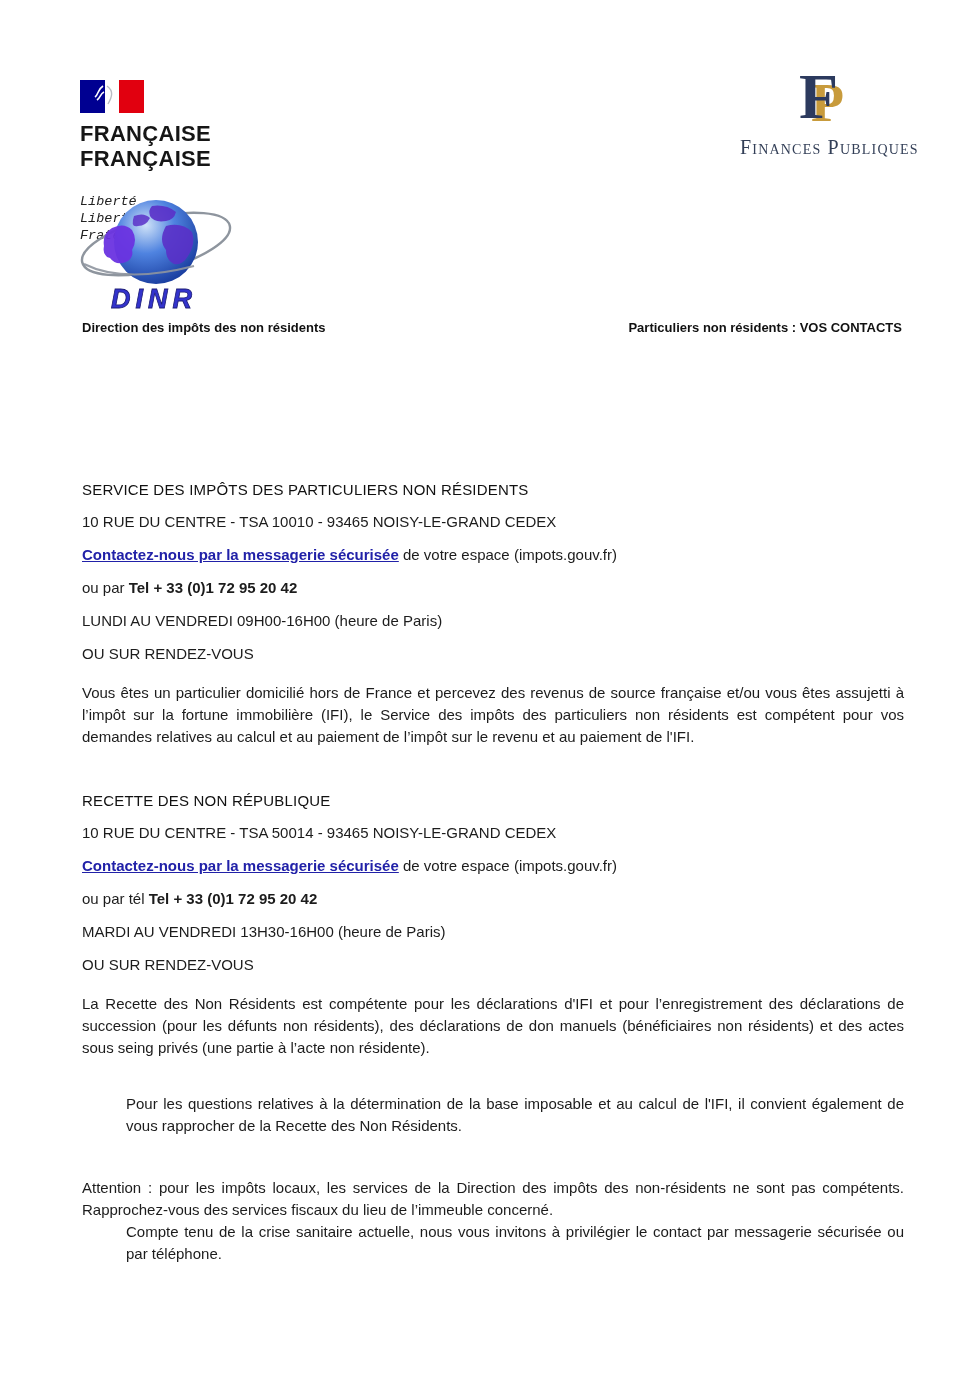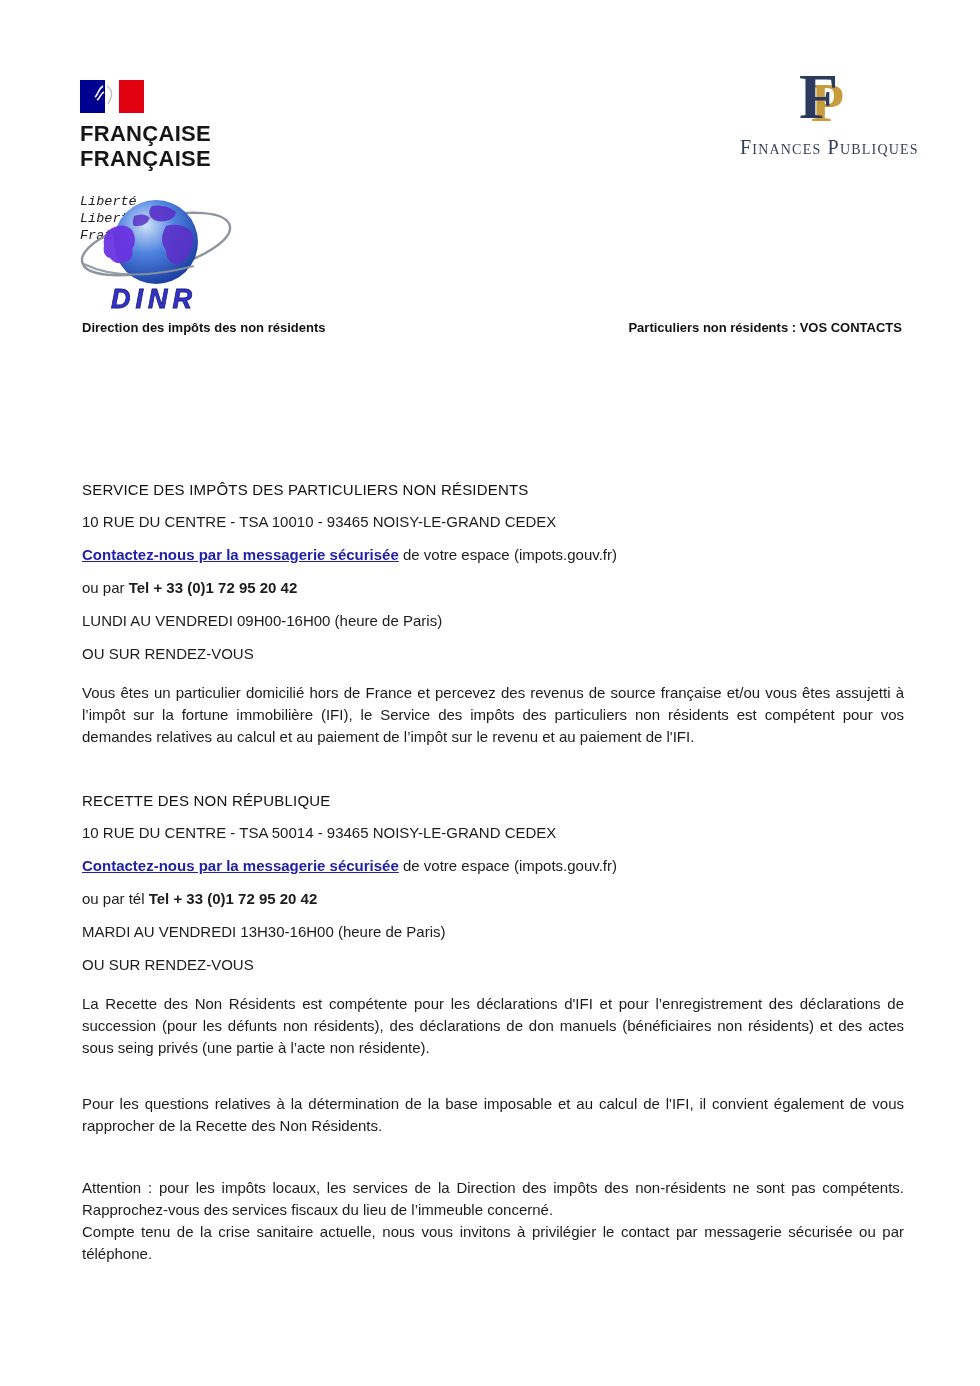--- a/index.html
+++ b/index.html
@@ -47,21 +47,21 @@
   
   .body { position: absolute; left: 82px; top: 479px; width: 822px; font-size: 15px; }
   .sec-heading { font-size: 15px; font-weight: normal; color: #111; letter-spacing: .2px; line-height: 21px; margin-bottom: 11px; }
   .line { line-height: 21px; margin-bottom: 12px; }
   .line.rdv { margin-bottom: 18px; }
   .link { color: #2121a8; font-weight: bold; text-decoration: underline; cursor: pointer; }
   .bold { font-weight: bold; }
   .para { text-align: justify; line-height: 22px; margin-bottom: 0; }
   .para.gap-lg { margin-bottom: 42px; }
   .para.gap-md { margin-bottom: 34px; }
-  .para.gap-sm { margin-bottom: 40px; }
+  .para.gap-sm { margin-bottom: 40px; margin-left: 44px; }
 </style>
 </head>
 <body>
 
 <div class="page">
 
   <div class="rf-block">
     <div class="rf-flag">
       <div class="blue">
         <svg width="12" height="24" viewBox="0 0 12 24">

